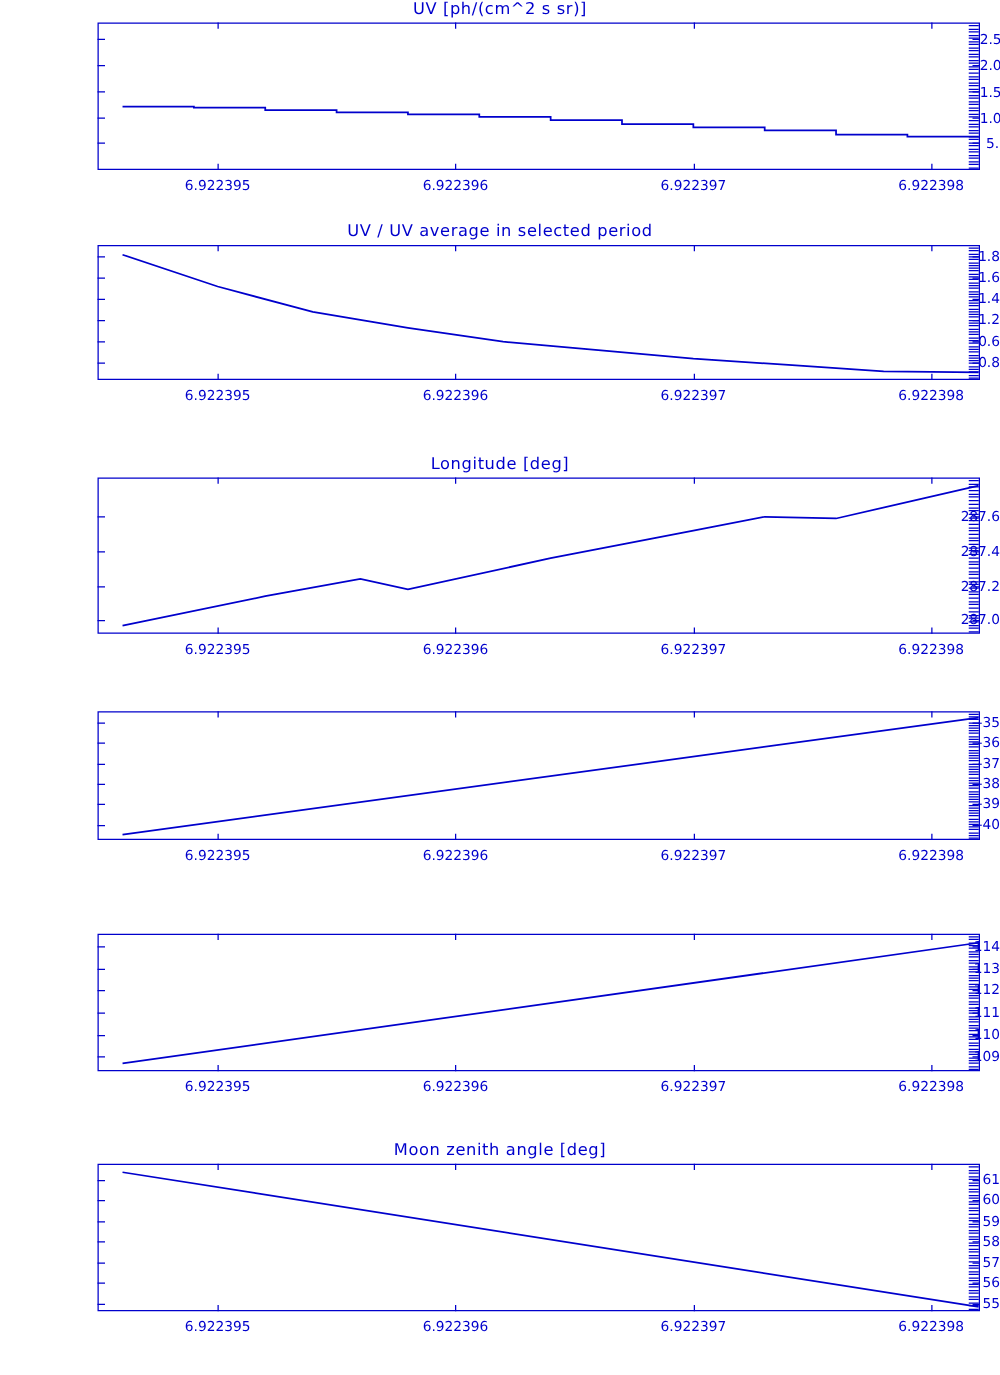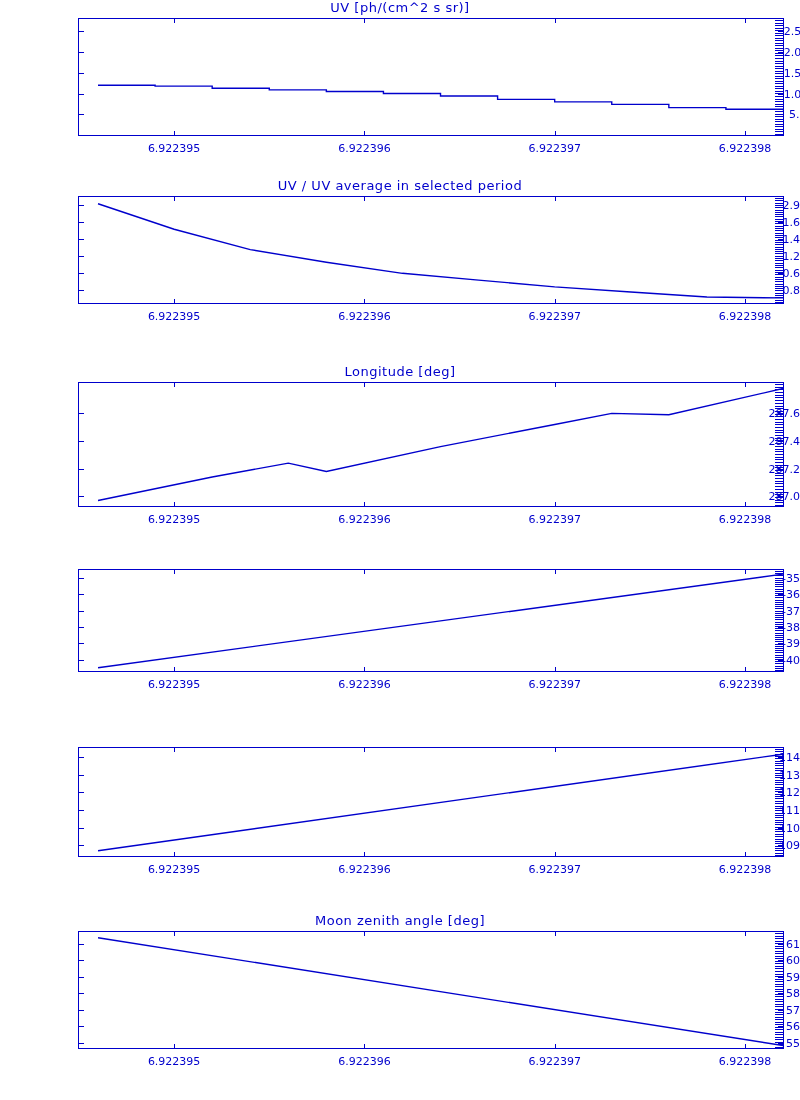--- a/index.html
+++ b/index.html
@@ -167,21 +167,21 @@
       <div class="ytick-mark" style="top: 95.32px; height: 1px; width: 6px; left: 778px;"></div>
       <div class="ytick-label" style="top: 78.36px; width: 72px;">1.2</div>
       <div class="ytick-mark" style="top: 78.36px; height: 1px; width: 6px; left: 78px;"></div>
       <div class="ytick-mark" style="top: 78.36px; height: 1px; width: 6px; left: 778px;"></div>
       <div class="ytick-label" style="top: 61.4px; width: 72px;">1.4</div>
       <div class="ytick-mark" style="top: 61.4px; height: 1px; width: 6px; left: 78px;"></div>
       <div class="ytick-mark" style="top: 61.4px; height: 1px; width: 6px; left: 778px;"></div>
       <div class="ytick-label" style="top: 44.44px; width: 72px;">1.6</div>
       <div class="ytick-mark" style="top: 44.44px; height: 1px; width: 6px; left: 78px;"></div>
       <div class="ytick-mark" style="top: 44.44px; height: 1px; width: 6px; left: 778px;"></div>
-      <div class="ytick-label" style="top: 27.48px; width: 72px;">2.9</div>
+      <div class="ytick-label" style="top: 27.48px; width: 72px;">1.8</div>
       <div class="ytick-mark" style="top: 27.48px; height: 1px; width: 6px; left: 78px;"></div>
       <div class="ytick-mark" style="top: 27.48px; height: 1px; width: 6px; left: 778px;"></div>
       <div class="ytick-mark" style="top: 20px; height: 1px; width: 8px; left: 775px;"></div>
       <div class="ytick-mark" style="top: 22.3111px; height: 1px; width: 8px; left: 775px;"></div>
       <div class="ytick-mark" style="top: 24.6222px; height: 1px; width: 8px; left: 775px;"></div>
       <div class="ytick-mark" style="top: 26.9333px; height: 1px; width: 8px; left: 775px;"></div>
       <div class="ytick-mark" style="top: 29.2444px; height: 1px; width: 8px; left: 775px;"></div>
       <div class="ytick-mark" style="top: 31.5556px; height: 1px; width: 8px; left: 775px;"></div>
       <div class="ytick-mark" style="top: 33.8667px; height: 1px; width: 8px; left: 775px;"></div>
       <div class="ytick-mark" style="top: 36.1778px; height: 1px; width: 8px; left: 775px;"></div>

